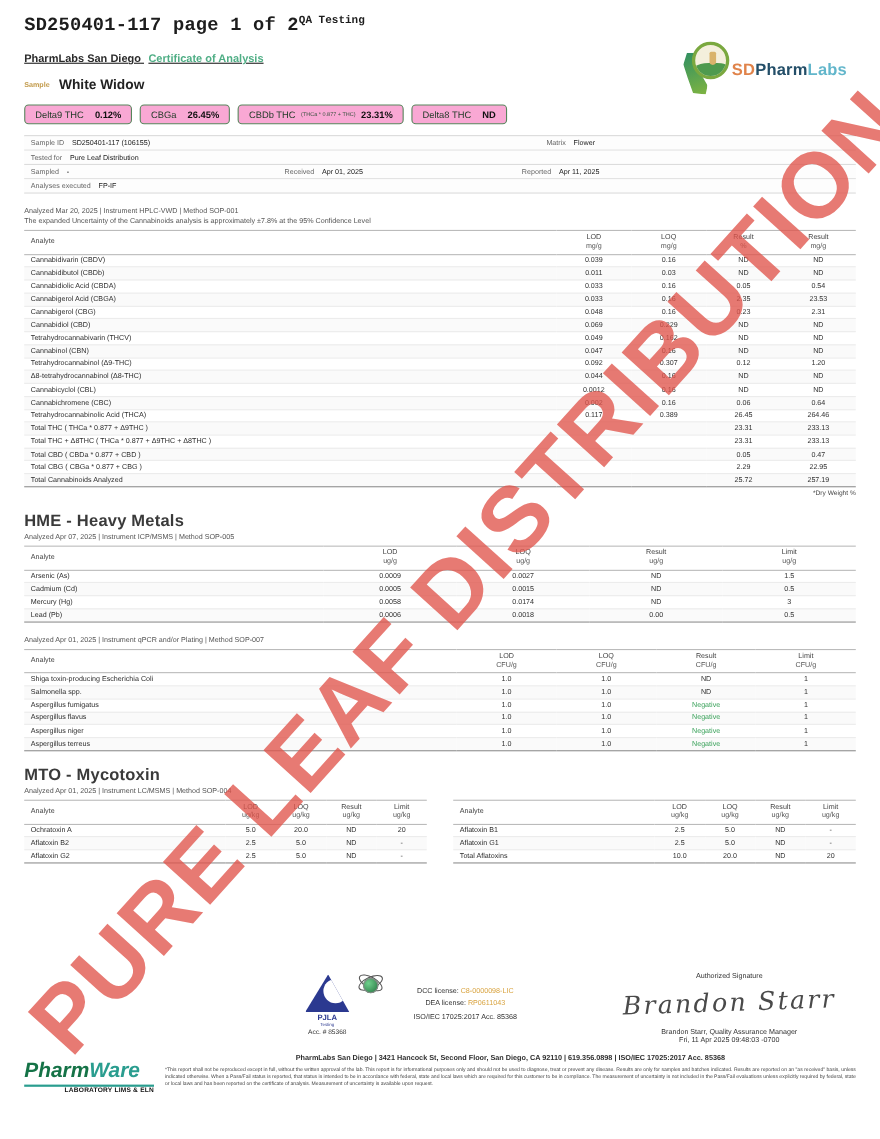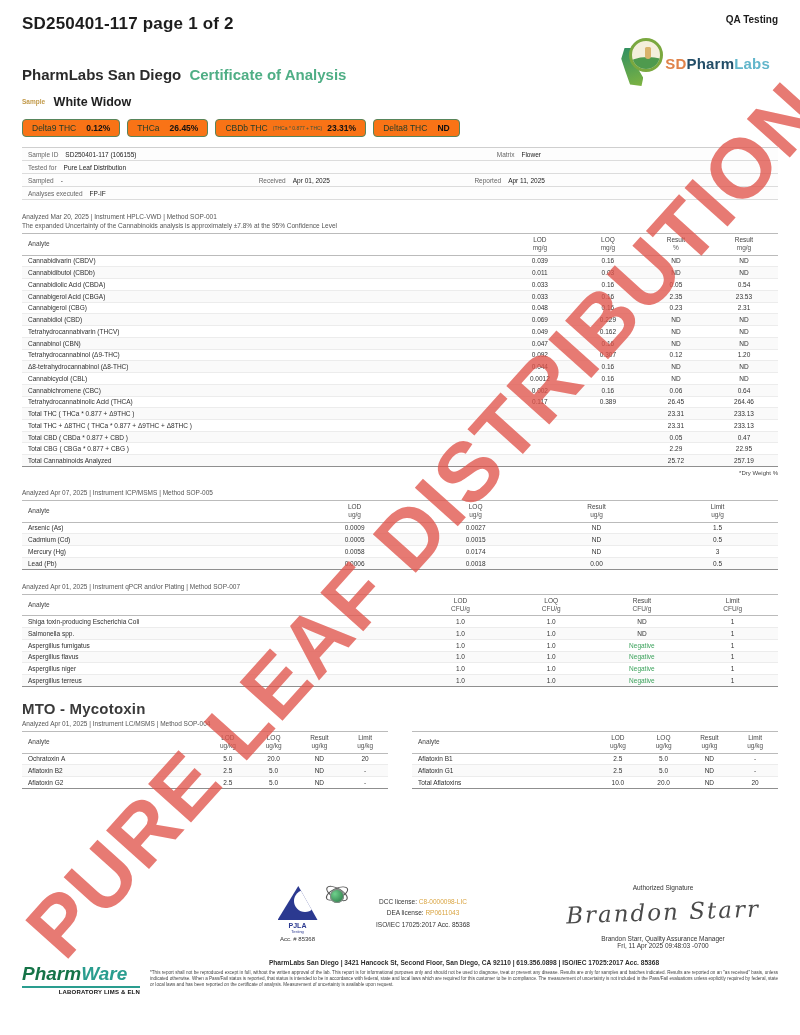--- a/index.html
+++ b/index.html
@@ -4,25 +4,25 @@
 <style>
   * { margin:0; padding:0; box-sizing:border-box; }
   html,body { width:800px; height:1035px; }
   body {
     font-family:"Liberation Sans", sans-serif;
     background:#ffffff; color:#222; position:relative; overflow:hidden;
   }
   .page { padding:14px 22px 0 22px; position:relative; }
 
   
-  .topbar { display:flex; justify-content:space-between; align-items:flex-start; }
+  .topbar { display:flex; align-items:flex-start;font-family:Liberation Mono, monospace; }
   .doc-title { font-size:17px; font-weight:700; color:#1d1d1d; letter-spacing:.2px; }
   .qa { font-size:10px; font-weight:600; color:#1d1d1d; }
 
-  .lab-line { margin-top:32px; font-size:15px; }
+  .lab-line { margin-top:15px; font-size:10px;text-decoration:underline; }
   .lab-name { font-weight:700; color:#2b2b2b; }
   .coa { color:#4fae85; font-weight:600; margin-left:4px; }
 
   .sample-line { margin-top:9px; }
   .sample-label { font-size:6.5px; color:#c29a4a; font-weight:700; margin-right:4px; vertical-align:2px; }
   .sample-name { font-size:12.5px; font-weight:700; color:#222; }
 
   
   .brand { position:absolute; top:38px; right:30px; display:flex; align-items:center; }
   .brand-emblem { position:relative; width:40px; height:50px; margin-right:4px; }
@@ -34,21 +34,21 @@
   .brand-circle .hill { position:absolute; bottom:-4px; left:-4px; width:40px; height:16px; border-radius:50%; background:#4e9a4e; }
   .brand-circle .pestle { position:absolute; left:13px; top:6px; width:6px; height:12px; background:#d9b36b; border-radius:2px 2px 4px 4px; }
   .brand-text { font-size:15px; font-weight:700; letter-spacing:.2px; }
   .brand-sd { color:#e0834a; }
   .brand-pharm { color:#234e68; }
   .brand-labs { color:#62b6cb; }
 
   
   .badges { margin-top:9px; display:flex; gap:7px; }
   .badge { display:inline-flex; align-items:center; gap:5px;
-    background:#f97316; border:1px solid #57855c; border-radius:4px;
+    background:#f9a8d4; border:1px solid #57855c; border-radius:4px;
     padding:3px 9px; font-size:8.5px; color:#233b28; }
   .badge .bval { font-weight:700; color:#111;text-align:right; }
   .badge .bformula { font-size:5px; color:#3a5340; }
 
   
   .info { margin-top:10px; font-size:6.5px; border-top:1px solid #cfcfcf; }
   .info-row { display:flex; border-bottom:1px solid #dcdcdc; padding:2.6px 6px 2.4px 6px; background:#fdfdfd; }
   .ilabel { color:#666; margin-right:7px; }
   .ival { color:#222; }
   .icell-63 { flex:0 0 63%; } .icell-31 { flex:0 0 31%; } .icell-29 { flex:0 0 29%; }
@@ -158,21 +158,21 @@
   </div>
 
   <div class="badges">
 
   <div class="badge">
       <span class="blabel">Delta9 THC</span>
       <span class="bformula"></span>
       <span class="bval">0.12%</span>
     </div>
       <div class="badge">
-      <span class="blabel">THCa</span>
+      <span class="blabel">CBGa</span>
       <span class="bformula"></span>
       <span class="bval">26.45%</span>
     </div>
       <div class="badge">
       <span class="blabel">CBDb THC</span>
       <span class="bformula">(THCa * 0.877 + THC)</span>
       <span class="bval">23.31%</span>
     </div>
       <div class="badge">
       <span class="blabel">Delta8 THC</span>
@@ -355,20 +355,21 @@
           <td></td>
           <td>25.72</td>
           <td>257.19</td>
         </tr>
         </tbody>
     </table>
     <div class="dry-note">*Dry Weight %</div>
   </div>
 
   <div class="section">
+    <div class="sec-title">HME - Heavy Metals</div>
     <div class="sec-meta">Analyzed Apr 07, 2025   | Instrument ICP/MSMS   | Method SOP-005</div>
     <table class="tbl hm">
       <thead>
           <tr>
 
       <th>
               <div class="th-l">Analyte</div>
               <div class="th-u"></div>
             </th>
             <th>

